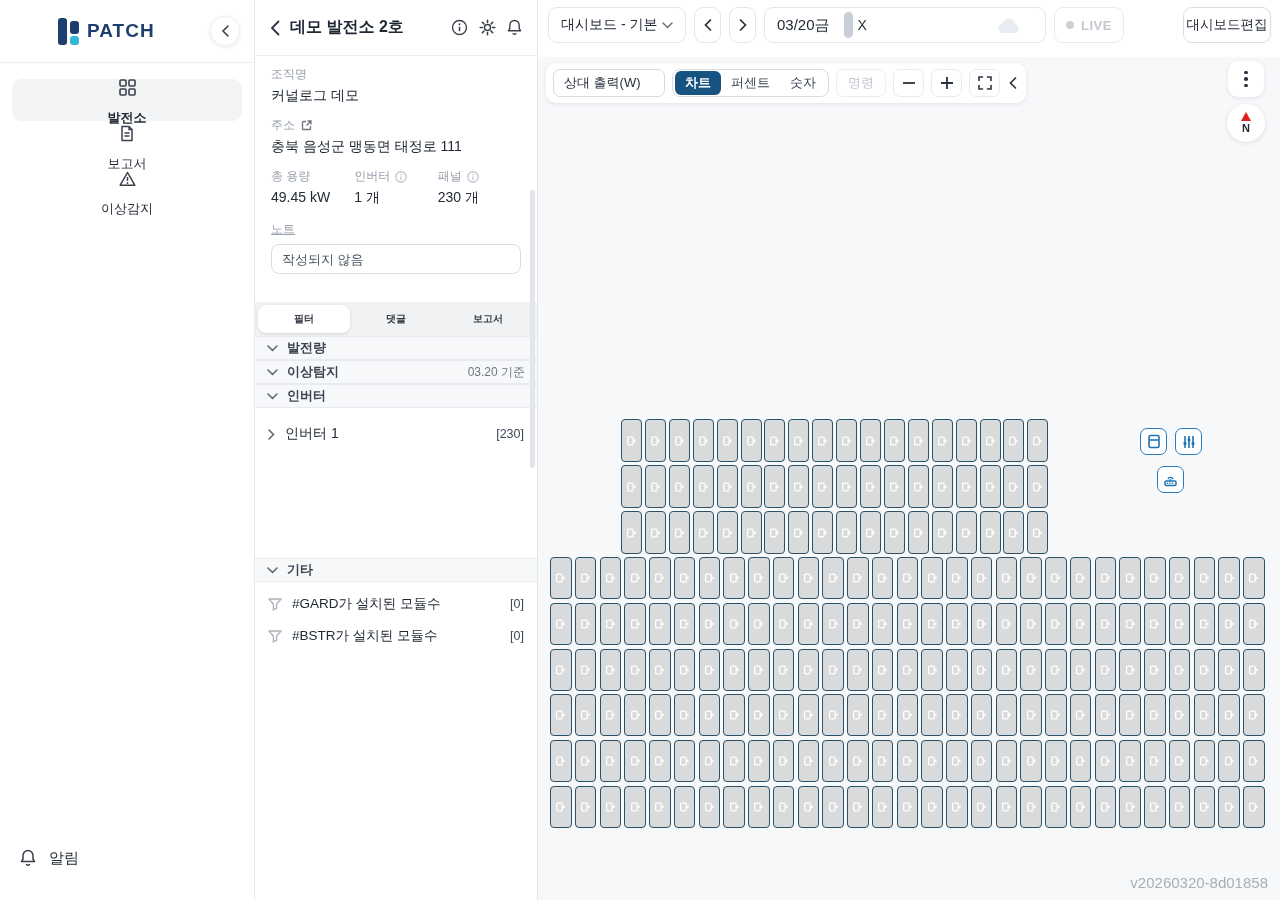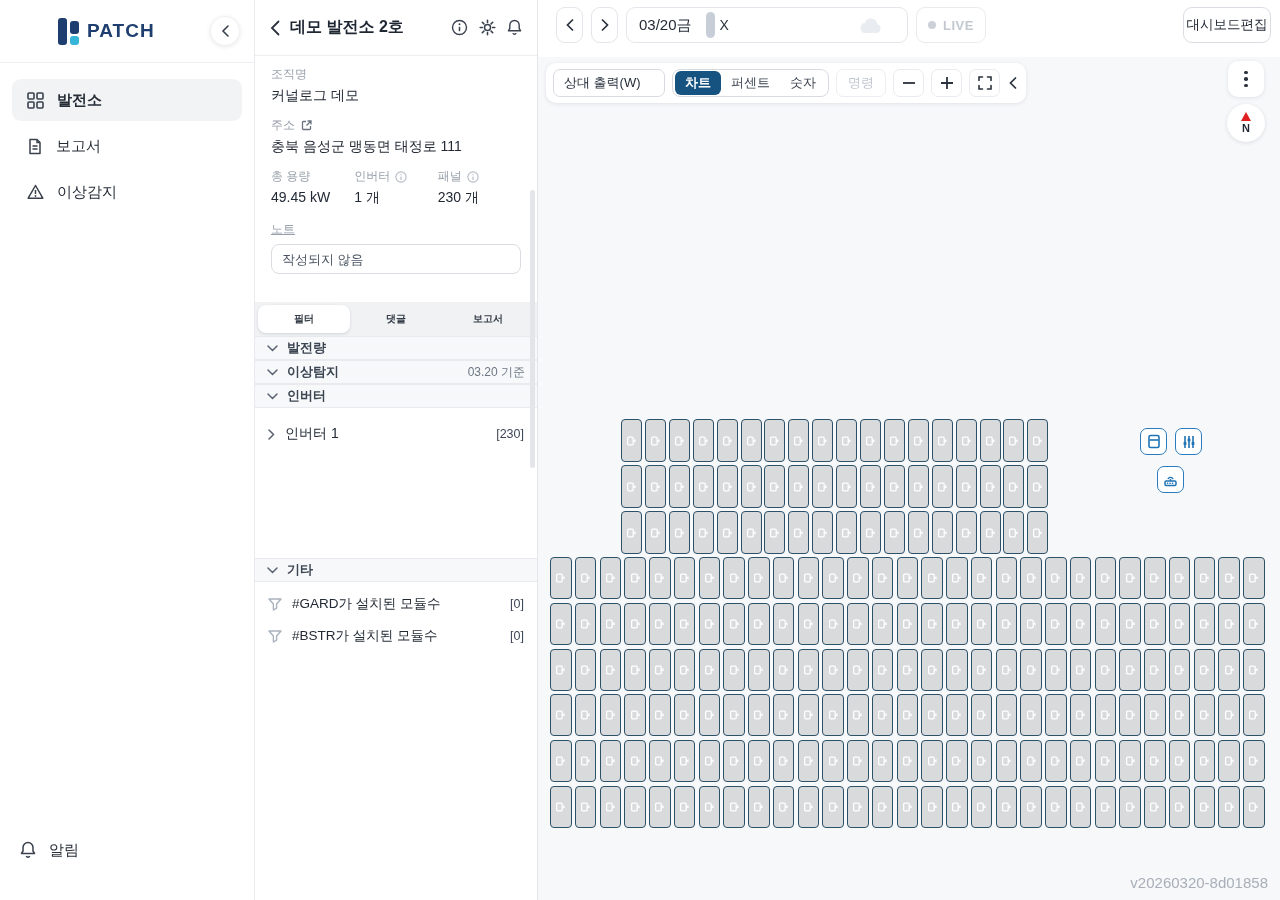--- a/index.html
+++ b/index.html
@@ -14,24 +14,24 @@
   .logo { display:flex; align-items:center; gap:7px; }
   .logo-bars { position:relative; width:22px; height:27px; }
   .logo-bars .b1 { position:absolute; left:0; top:0; width:9px; height:27px; border-radius:3px; background:#1d3e6e; }
   .logo-bars .b2 { position:absolute; left:12px; top:3px; width:9px; height:13px; border-radius:3px; background:#1d3e6e; }
   .logo-bars .b3 { position:absolute; left:12px; top:18px; width:9px; height:9px; border-radius:3px; background:#35b6d9; }
   .logo-text { font-size:19px; font-weight:700; letter-spacing:1px; color:#1d3e6e; }
   .collapse-btn { margin-left:auto; width:30px; height:30px; border-radius:50%; background:#fff;
     border:1px solid #f0f2f4; box-shadow:0 1px 4px rgba(20,30,50,.10); display:flex; align-items:center; justify-content:center; color:#39414d; cursor:pointer; }
   .nav { padding:16px 12px; display:flex; flex-direction:column; gap:4px; }
   .nav-item { height:42px; border-radius:9px; display:flex; align-items:center; gap:13px; padding:0 15px;
-    font-size:15px; color:#252c36; cursor:pointer; }
+    font-size:13px; color:#252c36; cursor:pointer;flex-direction:column; }
   .nav-item.active { background:#f1f3f5; font-weight:700; }
   .nav-item .ic { color:#39414d; }
-  .side-footer { margin-top:auto; padding:14px 20px 30px; }
+  .side-footer { margin-top:auto; padding:14px 20px 22px; }
   .alert-row { display:flex; align-items:center; gap:13px; height:40px; font-size:15px; color:#252c36; cursor:pointer; }
   .user-row { display:flex; align-items:flex-start; gap:12px; margin-top:14px; cursor:pointer; }
   .user-meta { display:flex; flex-direction:column; gap:2px; }
   .user-name { font-size:14.5px; font-weight:700; color:#222a35; }
   .user-email { font-size:12.5px; color:#8a93a0; }
   .user-chev { margin-left:auto; margin-top:8px; color:#6a7380; }
 
   
   .detail { position:absolute; left:255px; top:0; width:283px; height:900px; background:#fff;
     border-right:1px solid #e4e7ea; }
@@ -330,20 +330,26 @@
         </span>
       <span>#BSTR가 설치된 모듈수</span>
       <span class="count">[0]</span>
     </div>
   </div>
   <div class="panel-scrollbar"></div>
 </div>
 
 <div class="main">
   <div class="main-header">
+    <div class="hctl dash-select">
+      <span>대시보드 - 기본</span>
+      <svg width="11" height="7" viewBox="0 0 11 7">
+          <path d="M1 1l4.5 4.5L10 1" fill="none" stroke="#6a7380" stroke-width="1.5" stroke-linecap="round"></path>
+        </svg>
+    </div>
     <div class="hctl navbtn">
       <svg width="8" height="12" viewBox="0 0 8 12">
           <path d="M6.5 1 L1.5 6 L6.5 11" fill="none" stroke="currentColor" stroke-width="1.7" stroke-linecap="round"></path>
         </svg>
     </div>
     <div class="hctl navbtn">
       <svg width="8" height="12" viewBox="0 0 8 12">
           <path d="M1.5 1 L6.5 6 L1.5 11" fill="none" stroke="currentColor" stroke-width="1.7" stroke-linecap="round"></path>
         </svg>
     </div>

